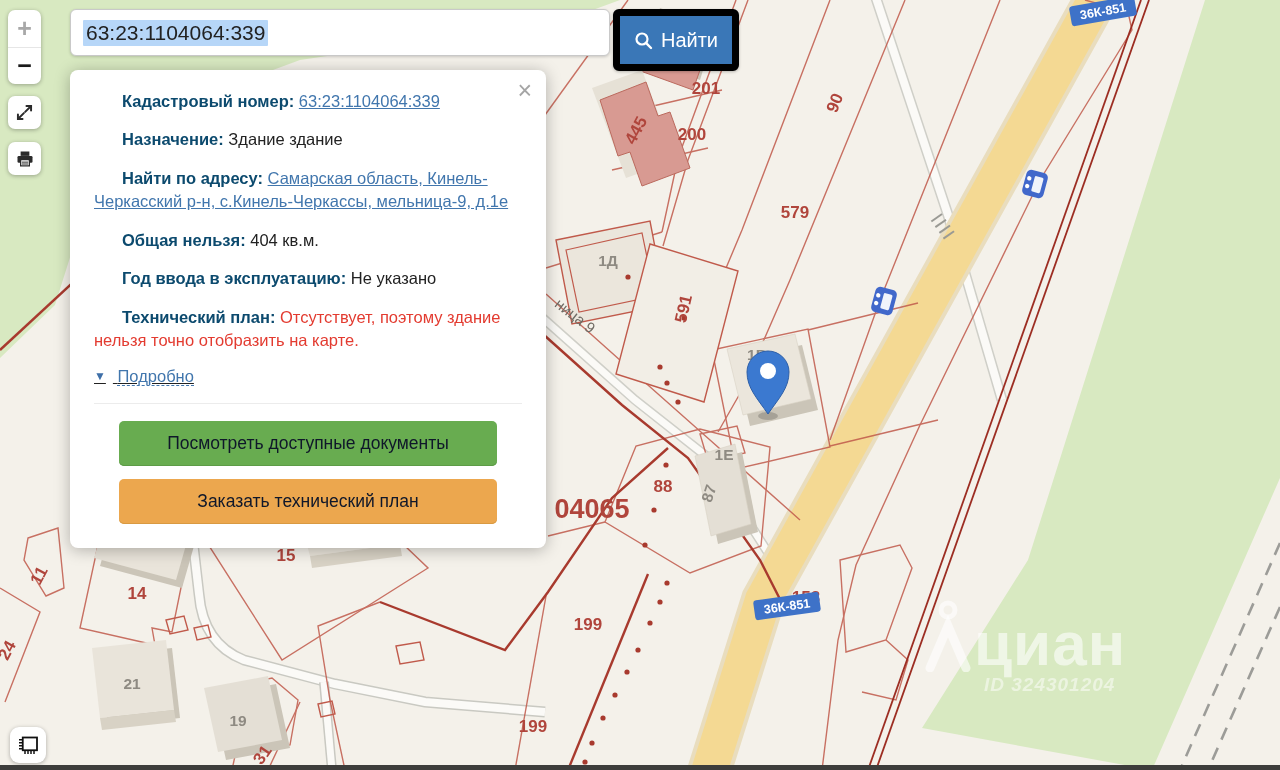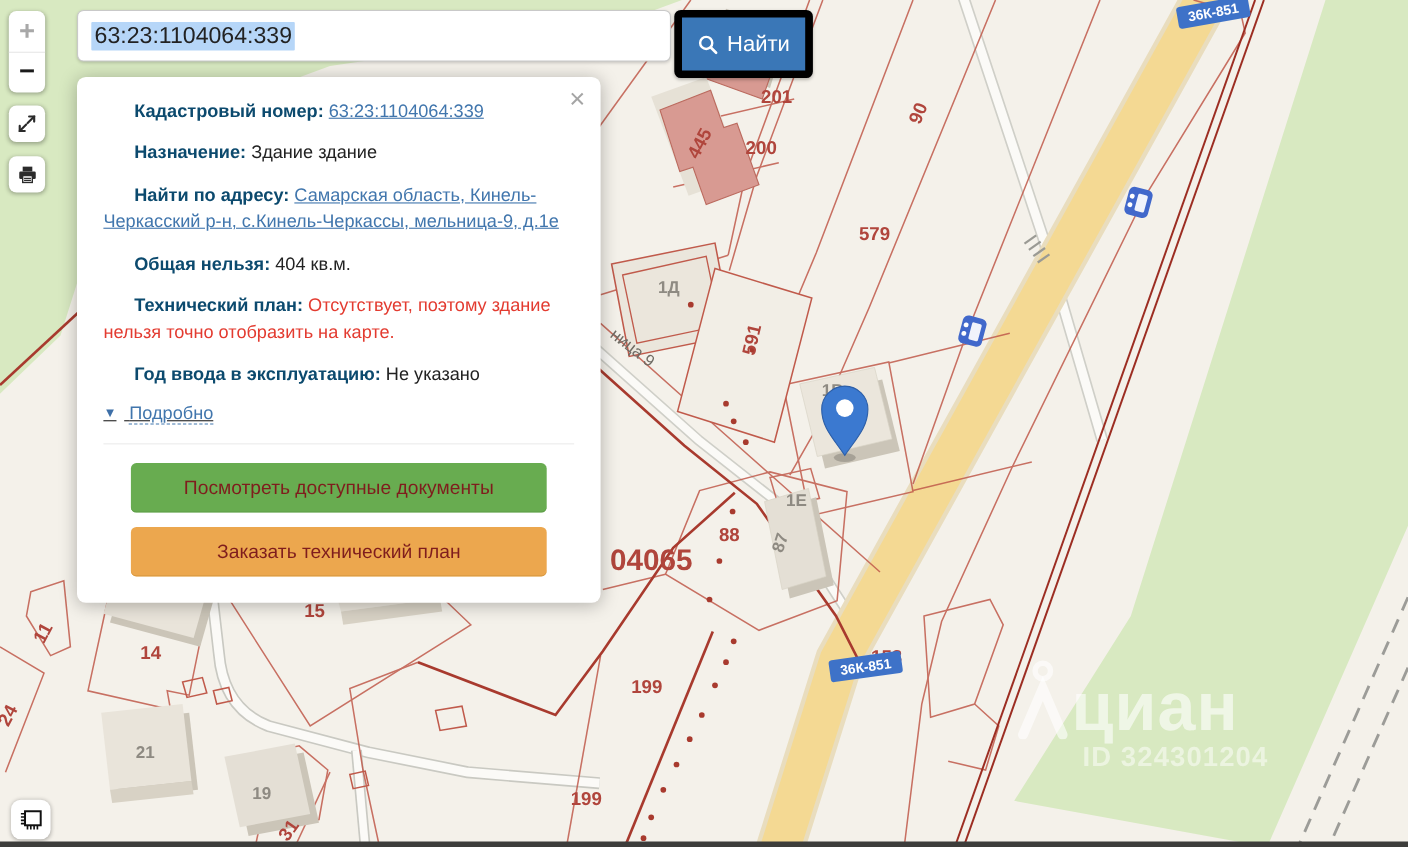--- a/index.html
+++ b/index.html
@@ -42,29 +42,29 @@
   .popup p{margin:0 0 15px;font-size:16.5px;line-height:1.42;}
   .popup b{color:#0c4a6e;margin-left:28px;}
   .popup a{color:#4176ad;text-decoration:underline;cursor:pointer;}
   .red{color:#e33b30;}
   .close-x{position:absolute;top:8px;right:14px;font-size:25px;color:#a5a5a5;cursor:pointer;line-height:1;}
   .details-row{margin:4px 0 2px;font-size:16.5px;text-decoration:underline;}
   .details-row .arr{color:#3e6fa8;font-size:12px;margin-right:7px;vertical-align:2px;}
   .details-row a{text-decoration:none;border-bottom:1px dashed #4176ad;}
   .popup hr{border:none;border-top:1px solid #ececec;margin:17px 0 0;}
   .pbtn{display:block;width:378px;height:45px;margin:13px auto 0;border-radius:5px;border:none;
-    color:#7f1d1d;font-size:17.5px;font-family:"Liberation Sans",sans-serif;cursor:pointer;}
+    color:#0f172a;font-size:17.5px;font-family:"Liberation Sans",sans-serif;cursor:pointer;}
   .btn-green{background:#68ac50;margin-top:17px;box-shadow:inset 0 -1px 0 #5d9b47;}
   .btn-orange{background:#eca74e;box-shadow:inset 0 -1px 0 #d99a42;}
 
   
   .watermark{position:absolute;left:922px;top:598px;pointer-events:none;}
   .wm-brand{display:flex;align-items:flex-end;color:rgba(255,255,255,.6);
     font-size:62px;font-weight:bold;letter-spacing:1px;line-height:.9;}
-  .wm-id{color:rgba(255,255,255,.5);font-size:25px;font-weight:bold;margin:2px 4px 0 62px;letter-spacing:1px;}
+  .wm-id{color:rgba(255,255,255,.5);font-size:19px;font-weight:bold;margin:2px 4px 0 62px;letter-spacing:1px;font-style:italic;}
 
   .bottom-strip{position:absolute;left:0;bottom:0;width:1280px;height:5px;background:#3d3d3b;}
 </style>
 </head>
 <body>
 
 <div id="stage">
 
 <svg id="map" width="1280" height="770" viewBox="0 0 1280 770">
 
@@ -328,26 +328,26 @@
     </p>
     <p>
       <b>Найти по адресу:</b>
       <a>Самарская область, Кинель-Черкасский р-н, с.Кинель-Черкассы, мельница-9, д.1е</a>
     </p>
     <p>
       <b>Общая нельзя:</b>
       <span>404 кв.м.</span>
     </p>
     <p>
+      <b>Год ввода в эксплуатацию:</b>
+      <span>Не указано</span>
+    </p>
+    <p>
       <b>Технический план:</b>
       <span class="red">Отсутствует, поэтому здание нельзя точно отобразить на карте.</span>
-    </p>
-    <p>
-      <b>Год ввода в эксплуатацию:</b>
-      <span>Не указано</span>
     </p>
     <div class="details-row">
       <span class="arr">▼</span>
       <a>Подробно</a>
     </div>
     <hr>
     <button class="pbtn btn-green">Посмотреть доступные документы</button>
     <button class="pbtn btn-orange">Заказать технический план</button>
   </div>
 

